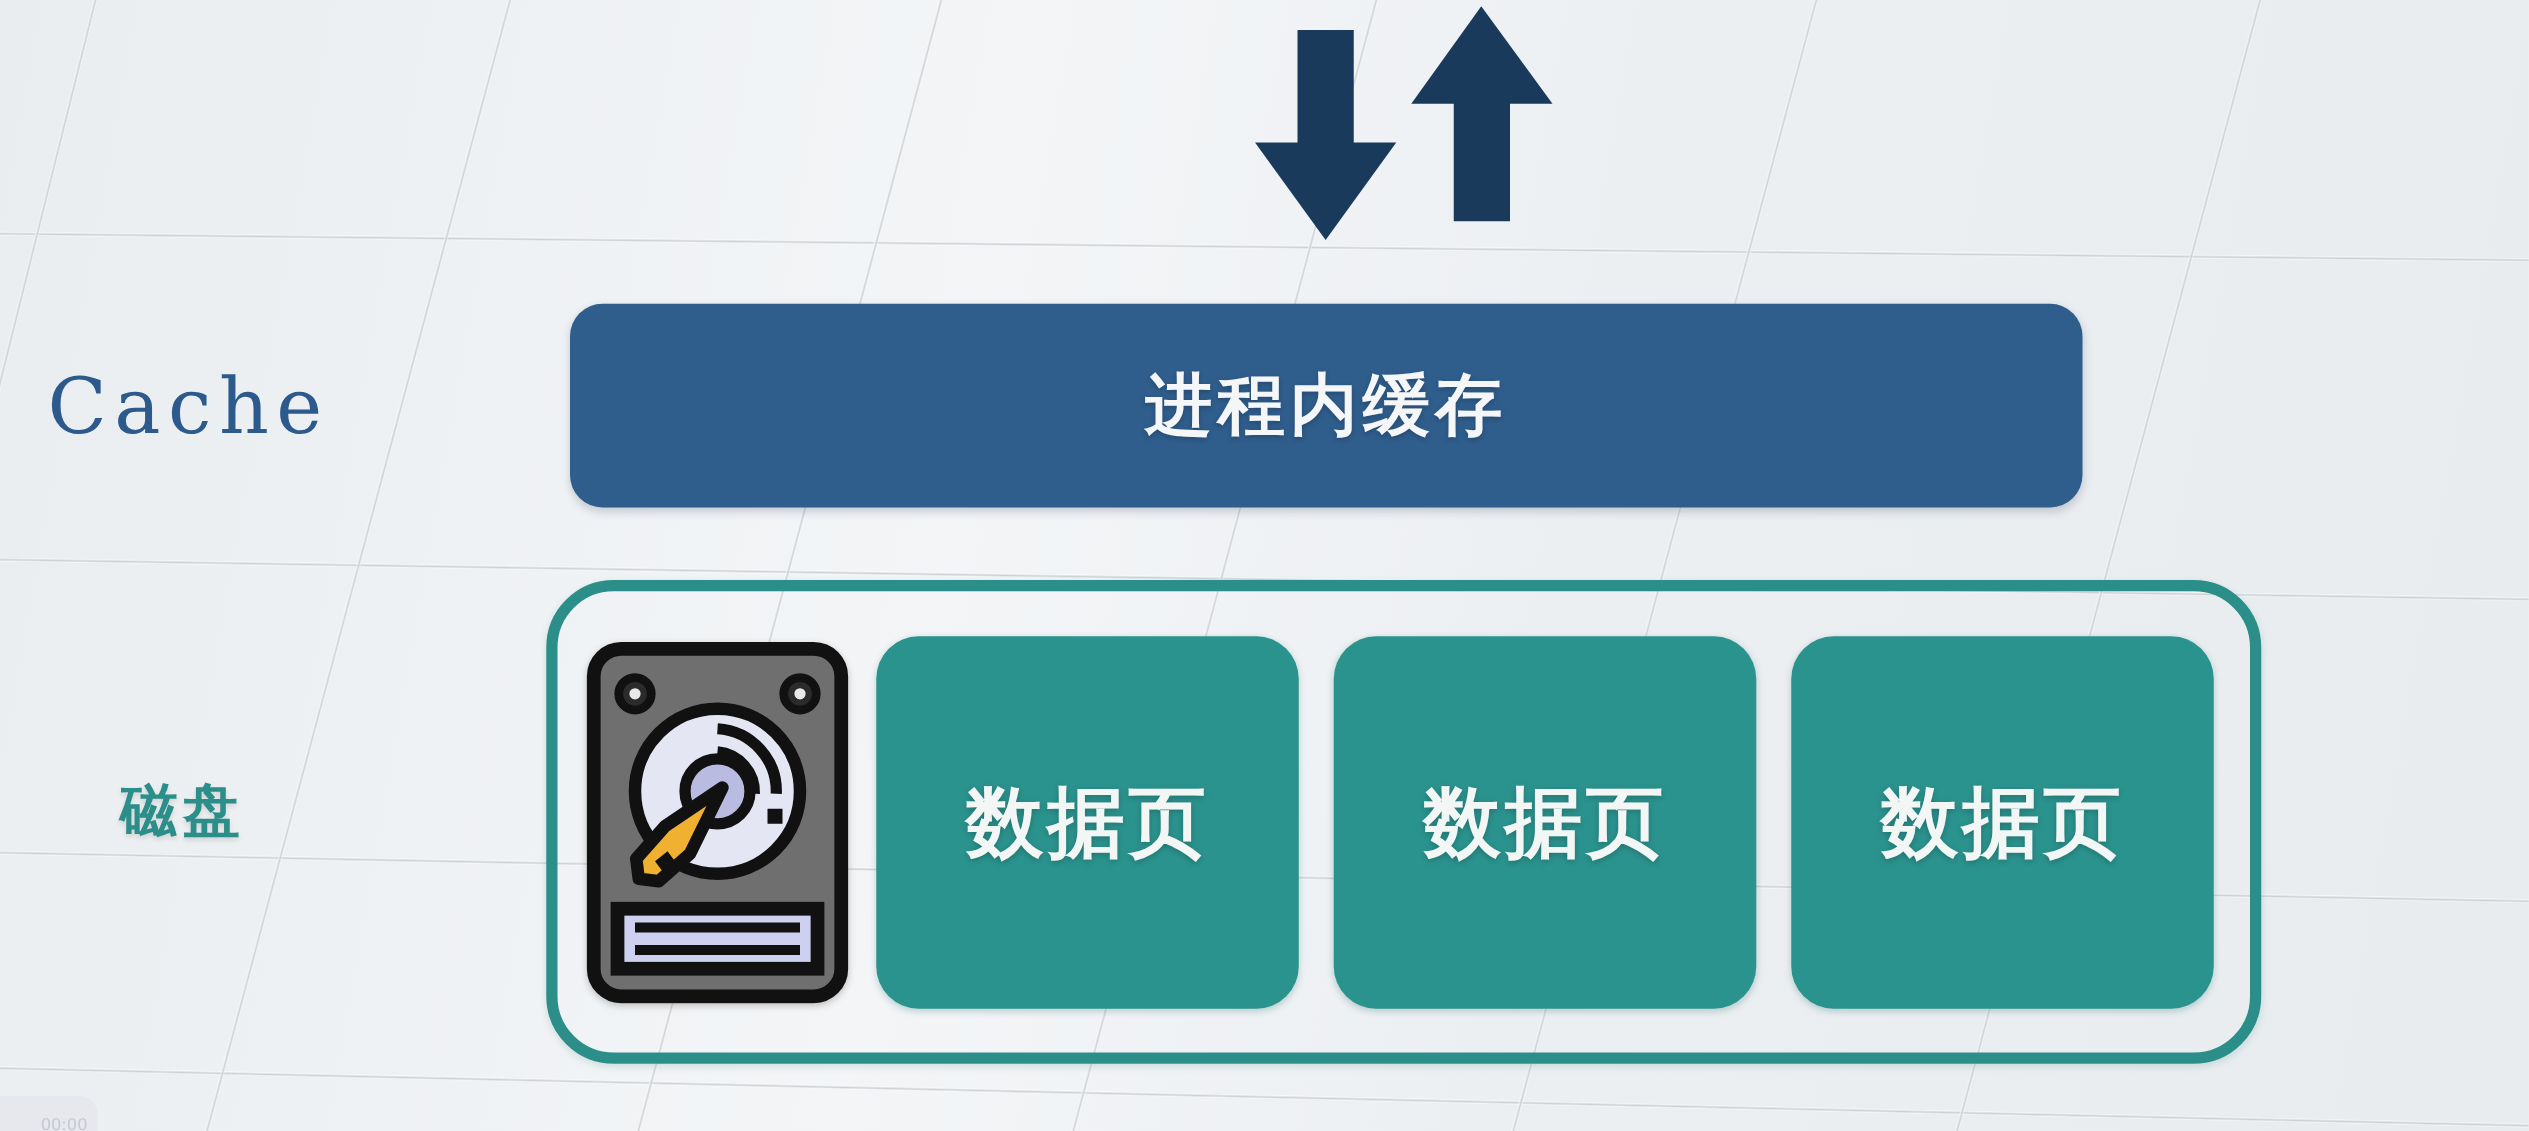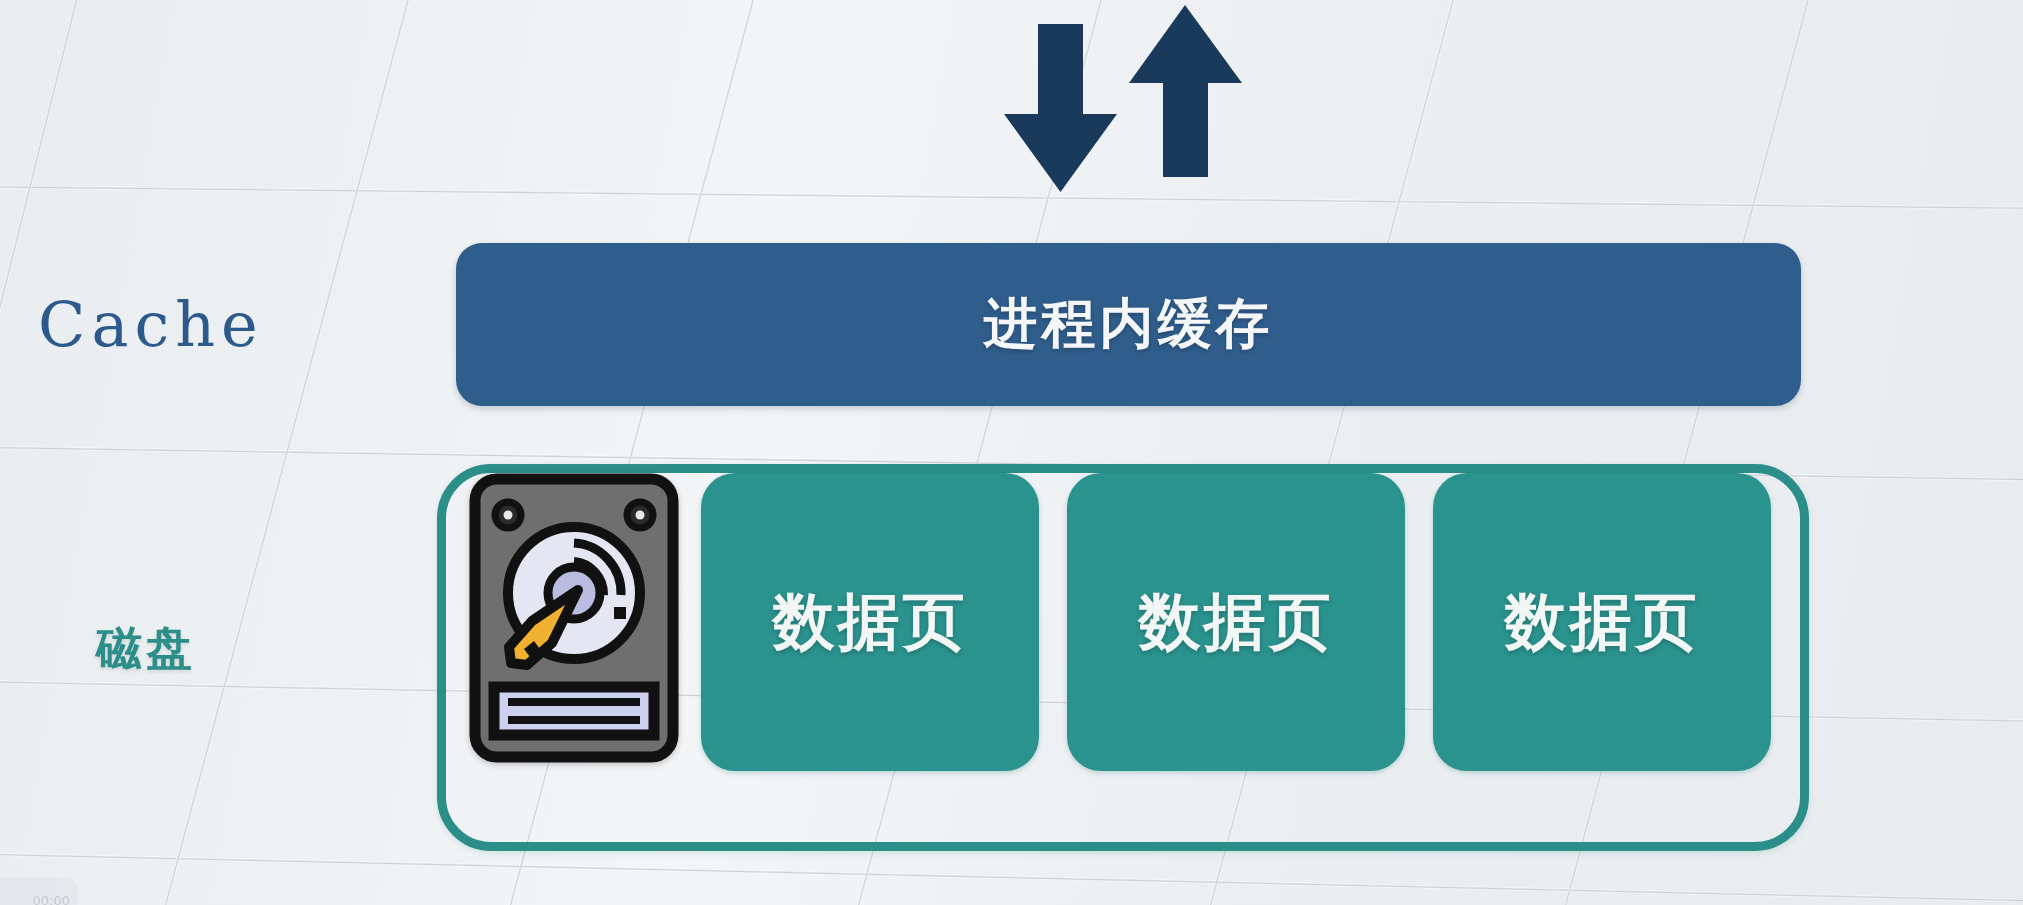--- a/index.html
+++ b/index.html
@@ -60,21 +60,21 @@
     letter-spacing: 6px;
     color: #2c5a8c;
     font-weight: 500;
     font-family: "DejaVu Serif", "Liberation Serif", serif;
     white-space: nowrap;
   }
   .cache-bar {
     position: absolute;
     left: 456px;
     top: 243px;
-    width: 1345px;
+    width: 1210px;
     height: 163px;
     background: #2f5d8c;
     border-radius: 26px;
     box-shadow: 0 3px 7px rgba(40,60,90,.22);
     display: flex;
     align-items: center;
     justify-content: center;
   }
   .cache-bar-text {
     color: #f4f6f8;
@@ -101,21 +101,21 @@
   .disk-container {
     position: absolute;
     left: 437px;
     top: 464px;
     width: 1372px;
     height: 387px;
     border: 9px solid #2b8e89;
     border-radius: 54px;
     box-sizing: border-box;
     display: flex;
-    align-items: flex-start;
+    align-items: center;
     padding: 0 22px;
     gap: 14px;
     box-shadow: 0 2px 6px rgba(40,120,115,.16);
   }
   .hdd-slot {
     width: 212px;
     height: 290px;
     flex: none;
     display: flex;
     align-items: center;

